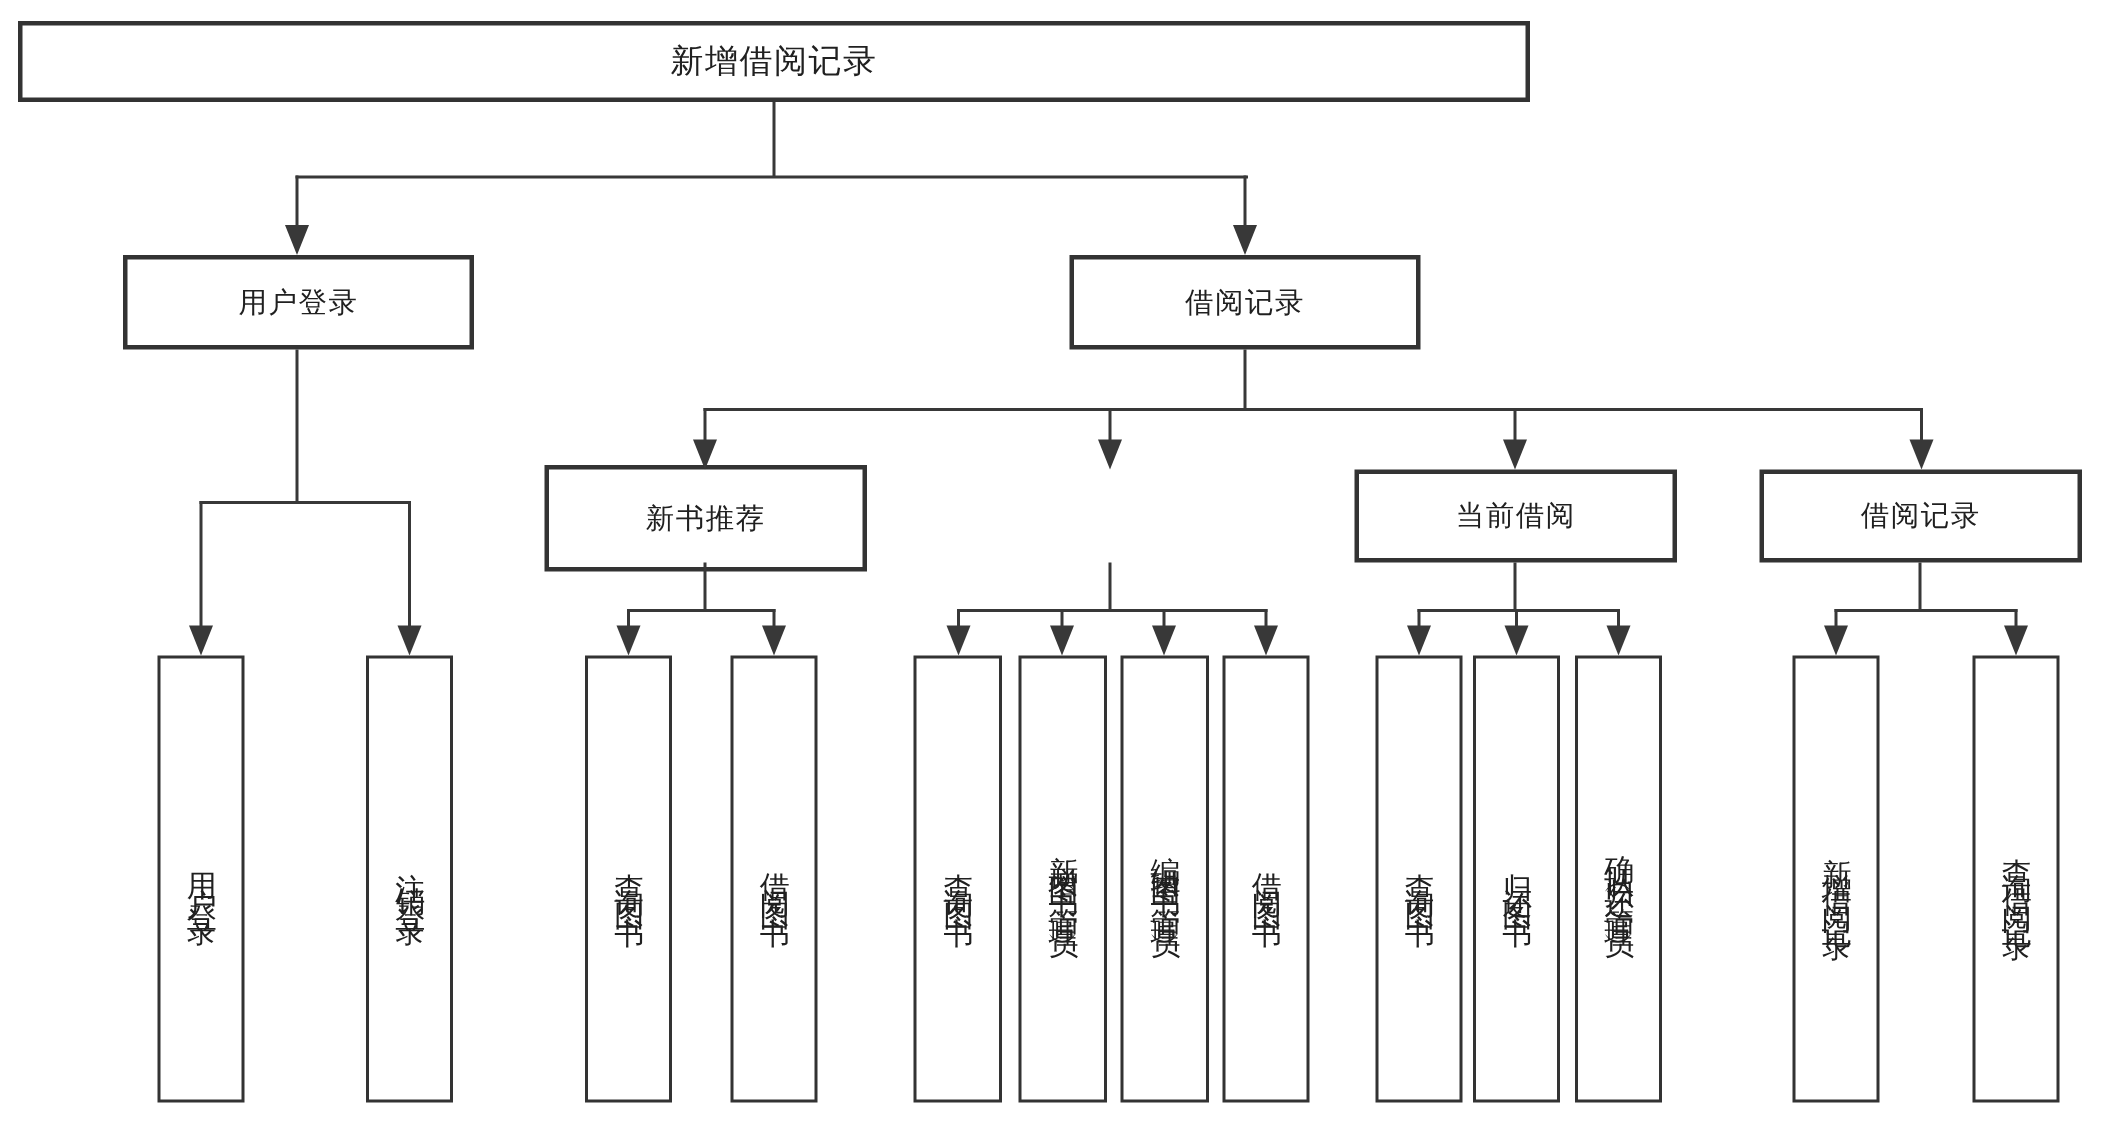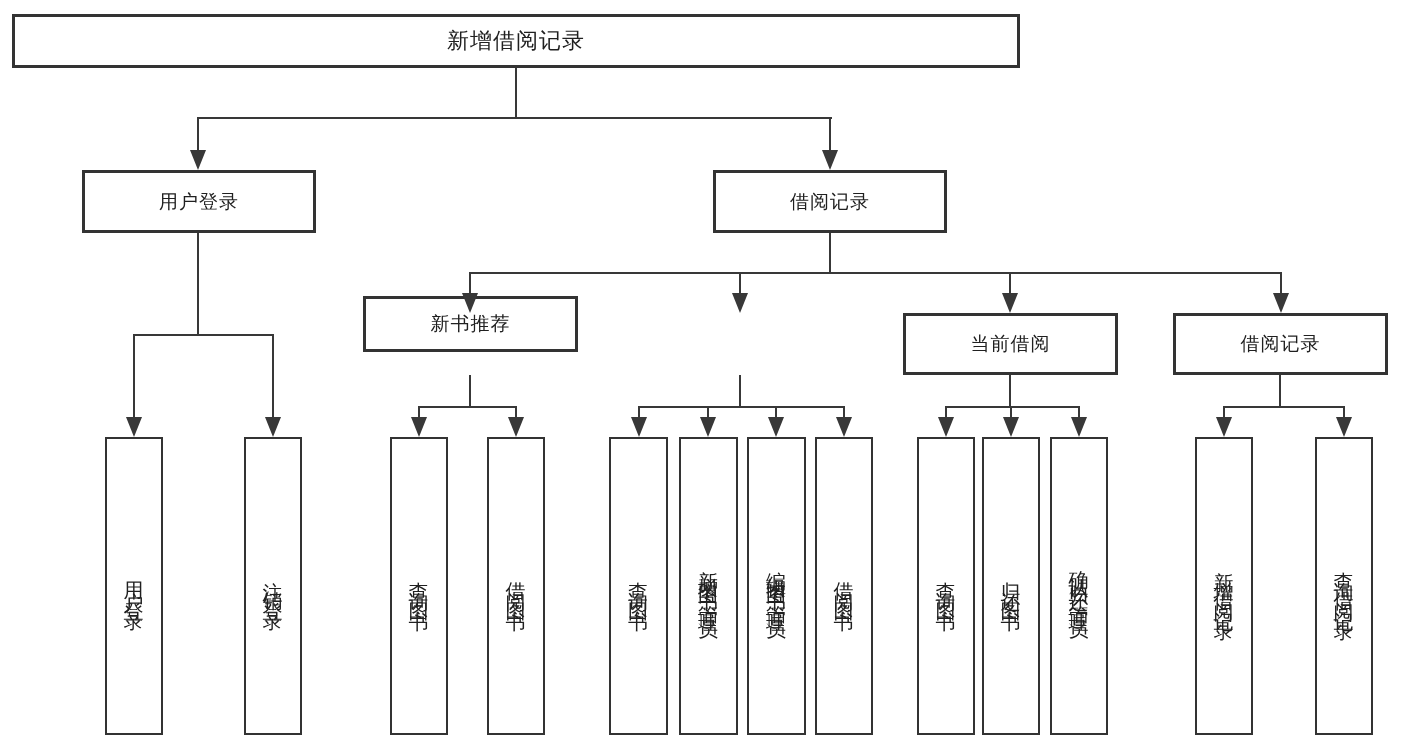--- a/index.html
+++ b/index.html
@@ -50,21 +50,21 @@
 </head>
 <body>
 
 <div class="canvas">
 
   <div class="box root" style="left:12px;top:14px;width:1008px;height:54px;">新增借阅记录</div>
 
   <div class="box branch" style="left:82px;top:170px;width:234px;height:63px;">用户登录</div>
   <div class="box branch" style="left:713px;top:170px;width:234px;height:63px;">借阅记录</div>
 
-  <div class="box branch" style="left:363px;top:296px;width:215px;height:56px;">新书推荐</div>
+  <div class="box branch" style="left:363px;top:310px;width:215px;height:71px;">新书推荐</div>
   <div class="box branch" style="left:903px;top:313px;width:215px;height:62px;">当前借阅</div>
   <div class="box branch" style="left:1173px;top:313px;width:215px;height:62px;">借阅记录</div>
 
   <div class="box leaf" style="left:105px;top:437px;width:58px;height:298px;">用户登录</div>
   <div class="box leaf" style="left:244px;top:437px;width:58px;height:298px;">注销登录</div>
 
   <div class="box leaf" style="left:390px;top:437px;width:58px;height:298px;">查询图书</div>
   <div class="box leaf" style="left:487px;top:437px;width:58px;height:298px;">借阅图书</div>
 
   <div class="box leaf" style="left:609px;top:437px;width:59px;height:298px;">查询图书</div>

